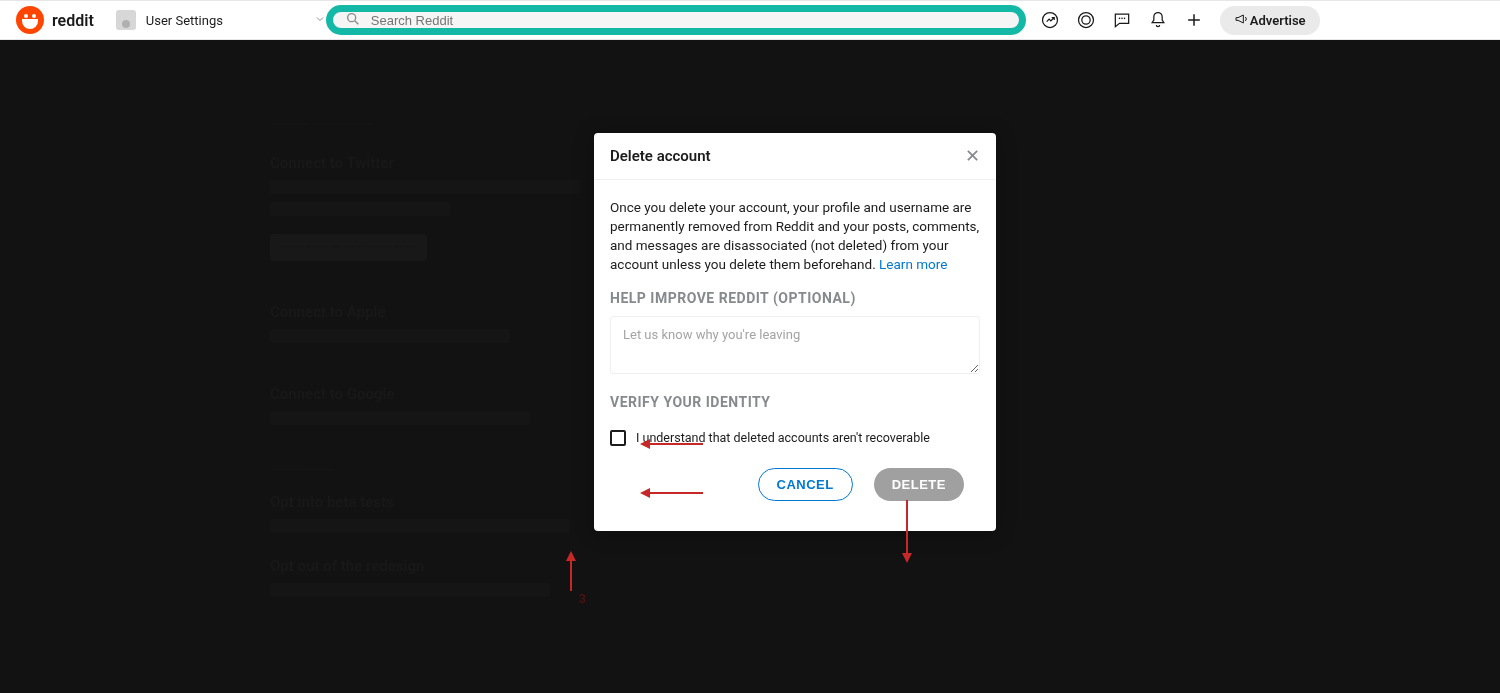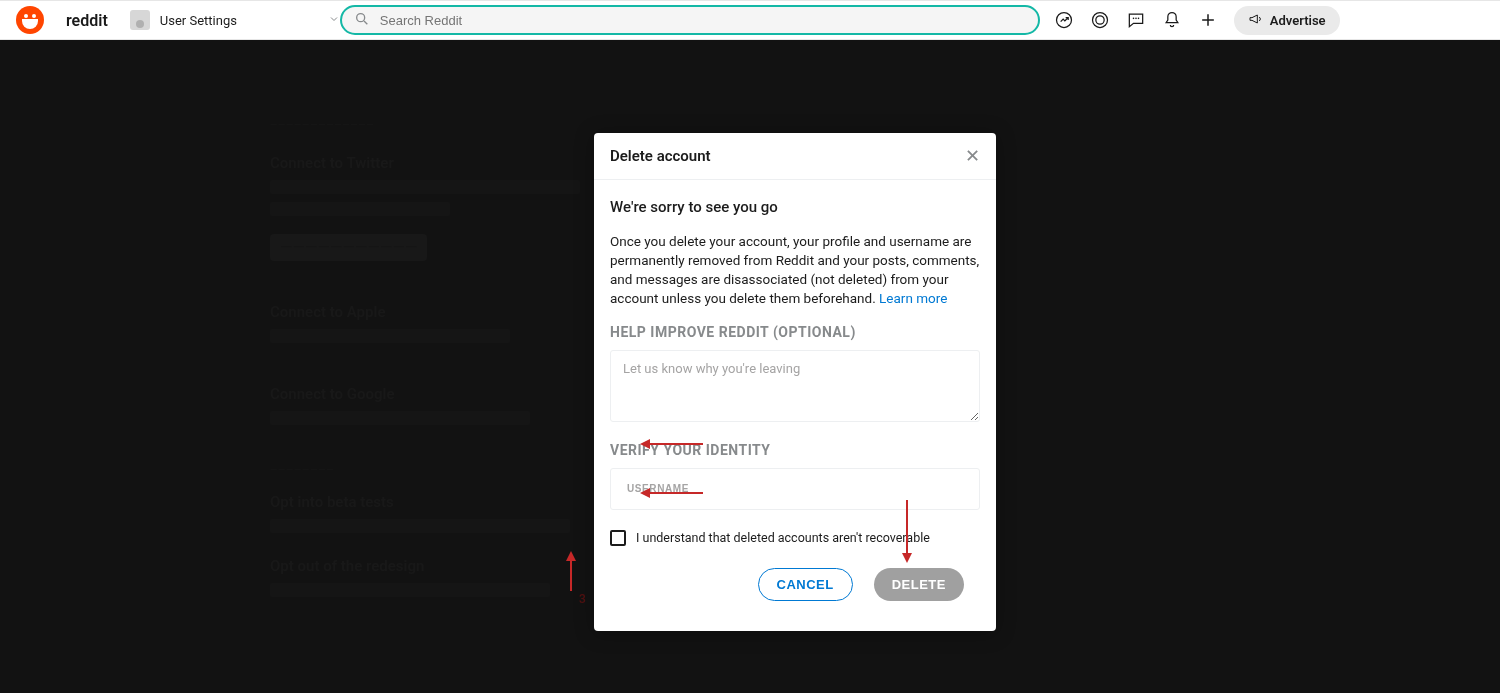--- a/index.html
+++ b/index.html
@@ -18,21 +18,21 @@
     top: 0; left: 0; right: 0;
     height: 40px;
     background: #fff;
     border-bottom: 1px solid #e6e6e6;
     border-top: 1px solid #e6e6e6;
     display: flex;
     align-items: center;
     padding: 0 16px;
     z-index: 50;
   }
-  .logo { display: flex; align-items: center; gap: 22px; color: #1a1a1a; font-weight: 600; font-size: 16px; }
+  .logo { display: flex; align-items: center; gap: 8px; color: #1a1a1a; font-weight: 600; font-size: 16px; }
   .logo-icon {
     width: 28px; height: 28px; border-radius: 50%;
     background: #ff4500; position: relative;
   }
   .logo-icon::before {
     content: ""; position: absolute; width: 16px; height: 10px;
     background: #fff; border-radius: 0 0 8px 8px; top: 13px; left: 6px;
   }
   .logo-icon::after {
     content: ""; position: absolute; width: 4px; height: 4px;
@@ -45,29 +45,29 @@
     width: 210px;
   }
   .nav-avatar {
     width: 20px; height: 20px; border-radius: 3px; background: #d7d7d7;
     display:flex;align-items:flex-end;justify-content:center;overflow:hidden;
   }
   .nav-avatar::before{content:"";width:8px;height:8px;border-radius:50%;background:#b0b0b0;margin-bottom:2px;}
   .chev { margin-left: auto; }
   .search {
     flex: 1; max-width: 700px; height: 30px;
-    background: #f5f5f5; border: 2px solid #14b8a6;
+    background: #f5f5f5; border: 7px solid #14b8a6;
     border-radius: 20px; display: flex; align-items: center;
     padding: 0 12px; gap: 10px; color: #878a8c; font-size: 13px;
   }
   .search input { border:none; background:transparent; outline:none; flex:1; font-size:13px; }
   .hdr-icons { display:flex; align-items:center; gap:16px; margin-left:14px; }
   .hdr-icon { width:20px;height:20px; color:#1a1a1a; cursor:pointer; display:flex;align-items:center;justify-content:center;}
   .advertise {
-    display:flex;align-items:center;gap:6px;
+    display:flex;align-items:center;
     background:#eaeaea;border-radius:16px;padding:5px 14px;
     font-size:13px;font-weight:600;color:#1c1c1c;cursor:pointer;
   }
   .user-block { display:flex;align-items:center;gap:8px;cursor:pointer;margin-left:10px;}
   .user-block .ava{width:26px;height:26px;border-radius:3px;background:#d7d7d7;position:relative;}
   .user-block .ava::after{content:"";position:absolute;width:7px;height:7px;border-radius:50%;background:#46d160;border:1px solid #fff;right:-2px;bottom:-2px;}
   .user-text{font-size:11px;line-height:13px;}
   .user-text .name{font-weight:600;color:#1c1c1c;}
   .user-text .karma{color:#a8aaab;display:flex;align-items:center;gap:3px;}
   .karma-flower{color:#ff4500;font-size:10px;}
@@ -107,21 +107,21 @@
     padding:14px 16px; border-bottom:1px solid #edeff1;
   }
   .modal-title{font-size:15px;font-weight:600;color:#1c1c1c;}
   .modal-close{color:#878a8c;font-size:18px;cursor:pointer;line-height:1;}
   .modal-body{padding:18px 16px 14px;}
   .modal-sub{font-size:15px;font-weight:500;color:#1c1c1c;margin-bottom:16px;}
   .modal-desc{font-size:13.5px;line-height:1.4;color:#1c1c1c;margin-bottom:16px;}
   .modal-desc a{color:#0079d3;text-decoration:none;}
   .sect-label{font-size:14px;font-weight:700;letter-spacing:0.5px;color:#878a8c;text-transform:uppercase;margin-bottom:10px;}
   .textarea{
-    width:100%;height:72px;border:1px solid #edeff1;border-radius:3px;
+    width:100%;height:58px;border:1px solid #edeff1;border-radius:3px;
     padding:10px 12px;font-size:13px;color:#1c1c1c;resize:vertical;
     font-family:inherit;
   }
   .textarea::placeholder{color:#a5a4a4;}
   .field{
     width:100%;height:42px;border:1px solid #edeff1;border-radius:3px;
     padding:0 16px;display:flex;align-items:center;margin-bottom:8px;
   }
   .field input{border:none;outline:none;flex:1;font-size:10px;font-weight:700;letter-spacing:0.6px;color:#a5a4a4;text-transform:uppercase;background:transparent;}
   .field input::placeholder{color:#a5a4a4;font-weight:700;letter-spacing:0.6px;}
@@ -241,30 +241,26 @@
 </div>
 
 <div class="overlay"></div>
 
 <div class="modal">
   <div class="modal-hdr">
     <span class="modal-title">Delete account</span>
     <span class="modal-close">✕</span>
   </div>
   <div class="modal-body">
-    <div class="modal-sub">We're sorry to see you go</div>
     <div class="modal-desc">
       <span>Once you delete your account, your profile and username are permanently removed from Reddit and your posts, comments, and messages are disassociated (not deleted) from your account unless you delete them beforehand. </span><a href="#">Learn more</a>
     </div>
     <div class="sect-label">HELP IMPROVE REDDIT (OPTIONAL)</div>
     <textarea class="textarea" placeholder="Let us know why you're leaving" style=""></textarea>
     <div class="sect-label" style="margin-top:16px;">VERIFY YOUR IDENTITY</div>
-    <div class="field">
-      <input placeholder="USERNAME" style="">
-    </div>
     <div class="chk-row">
       <span class="chk"></span>
       <span>I understand that deleted accounts aren't recoverable</span>
     </div>
     <div class="modal-foot">
       <button class="btn btn-cancel">CANCEL</button>
       <button class="btn btn-delete">DELETE</button>
     </div>
   </div>
 </div>

